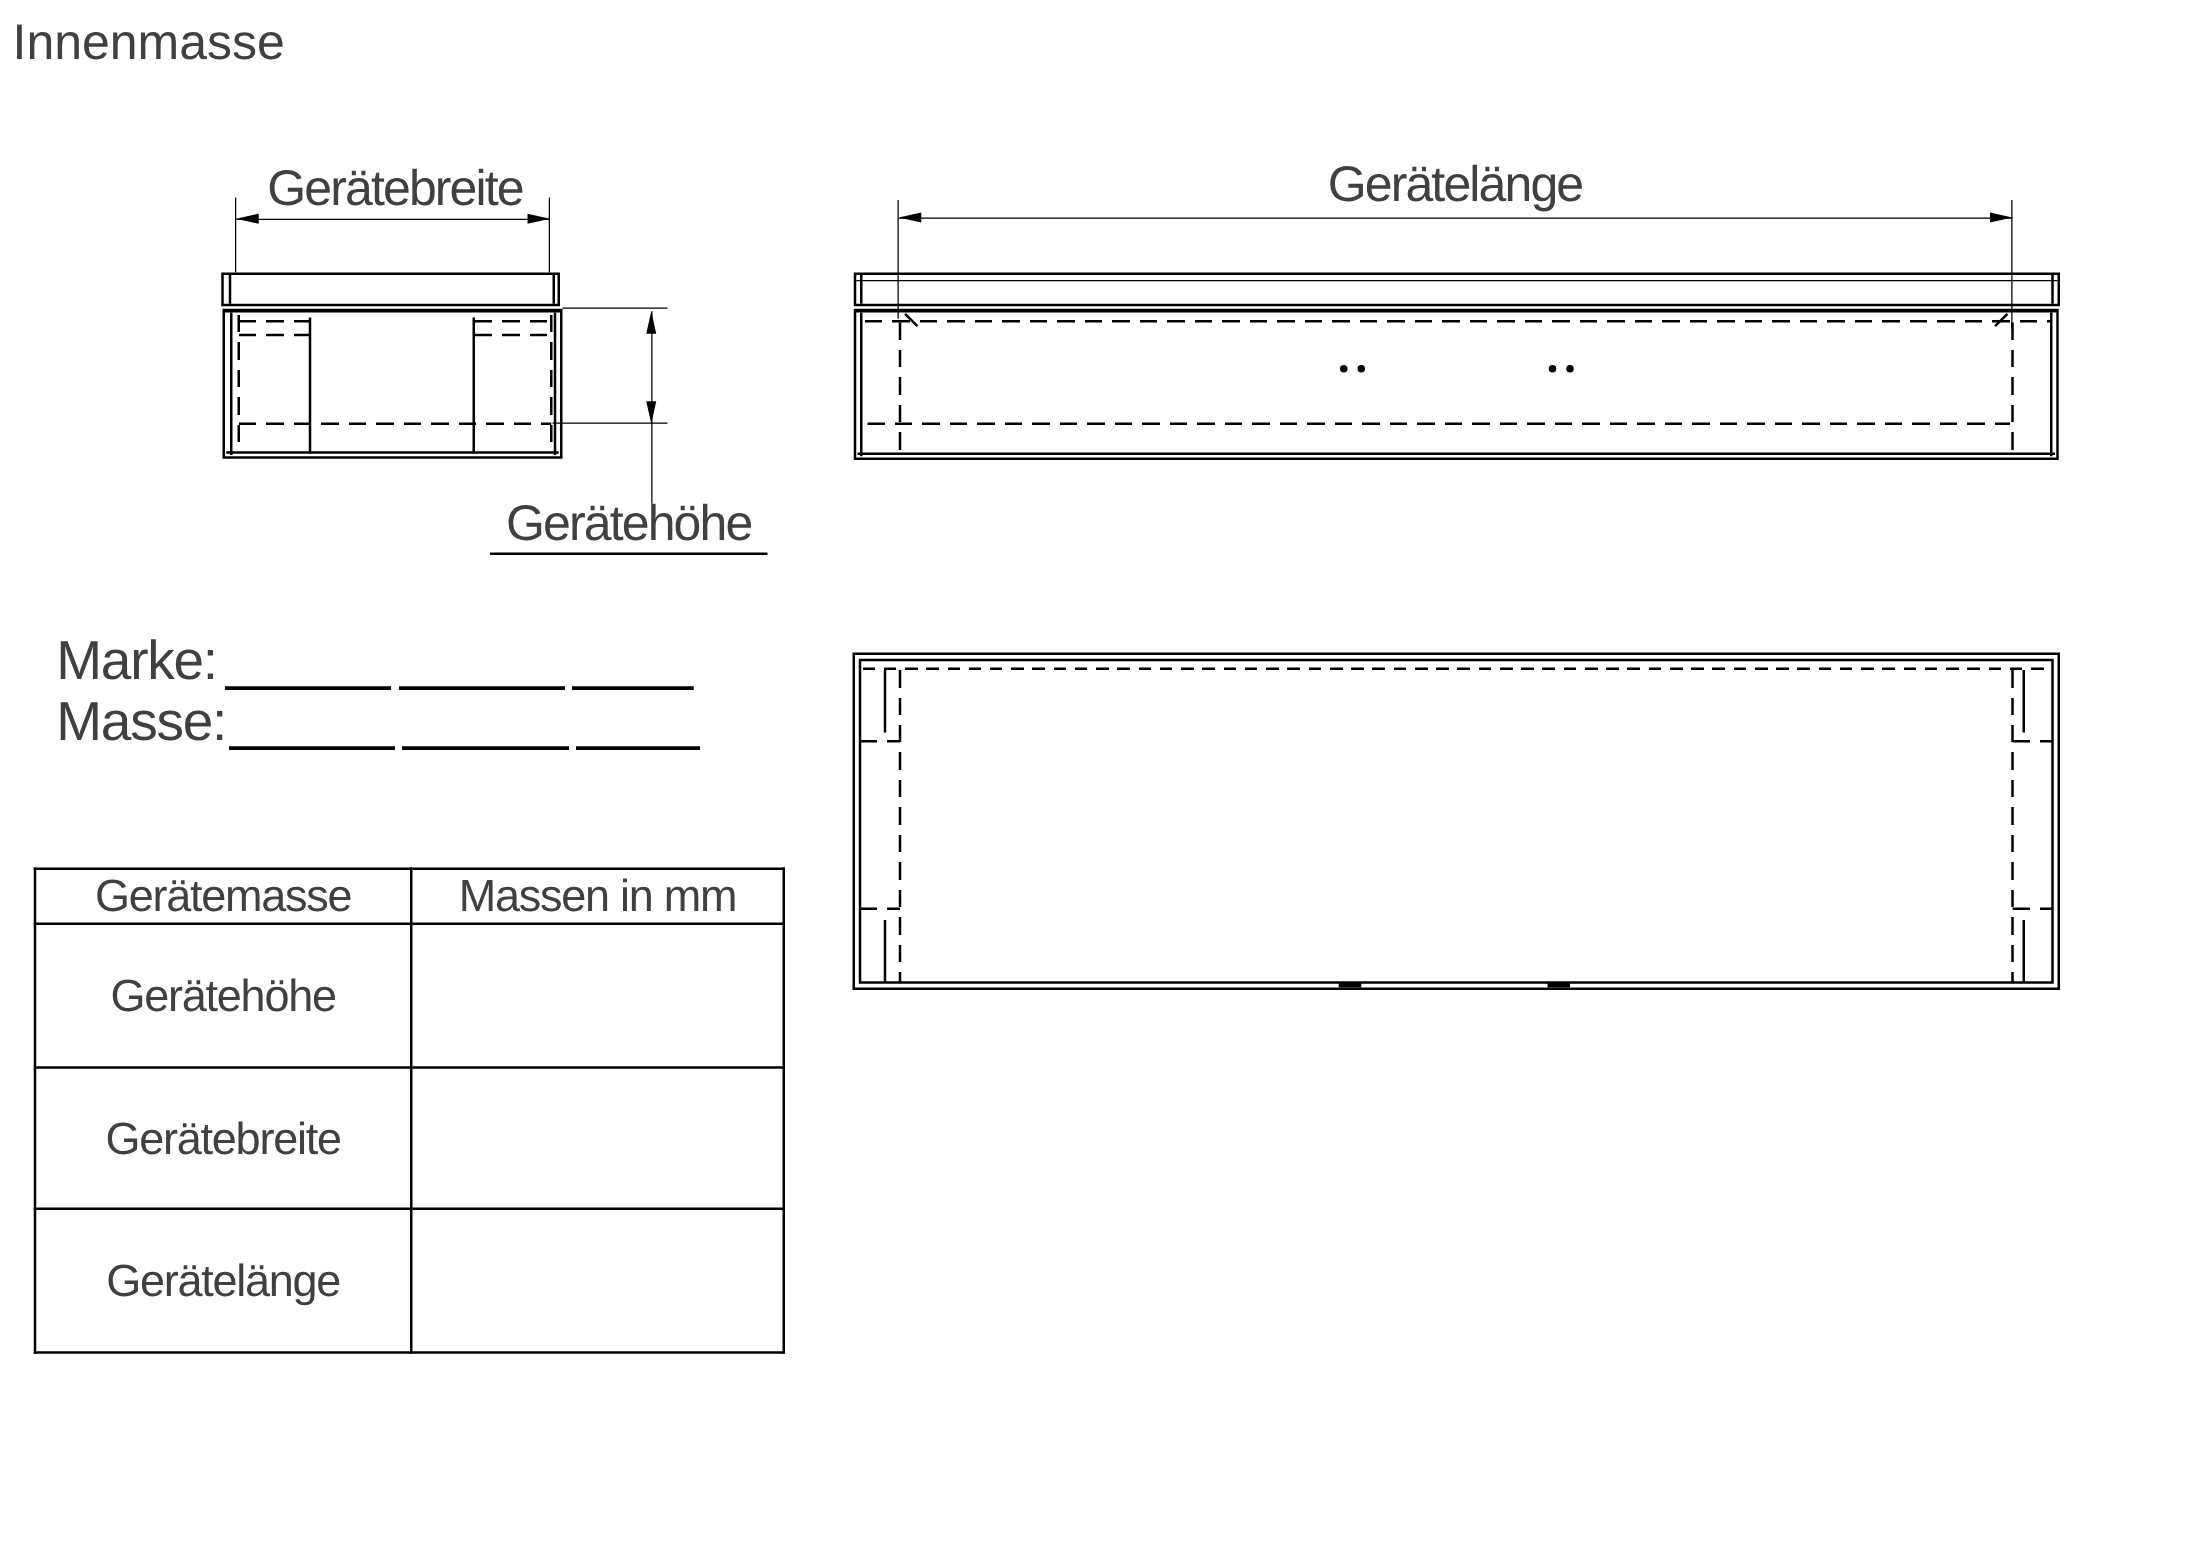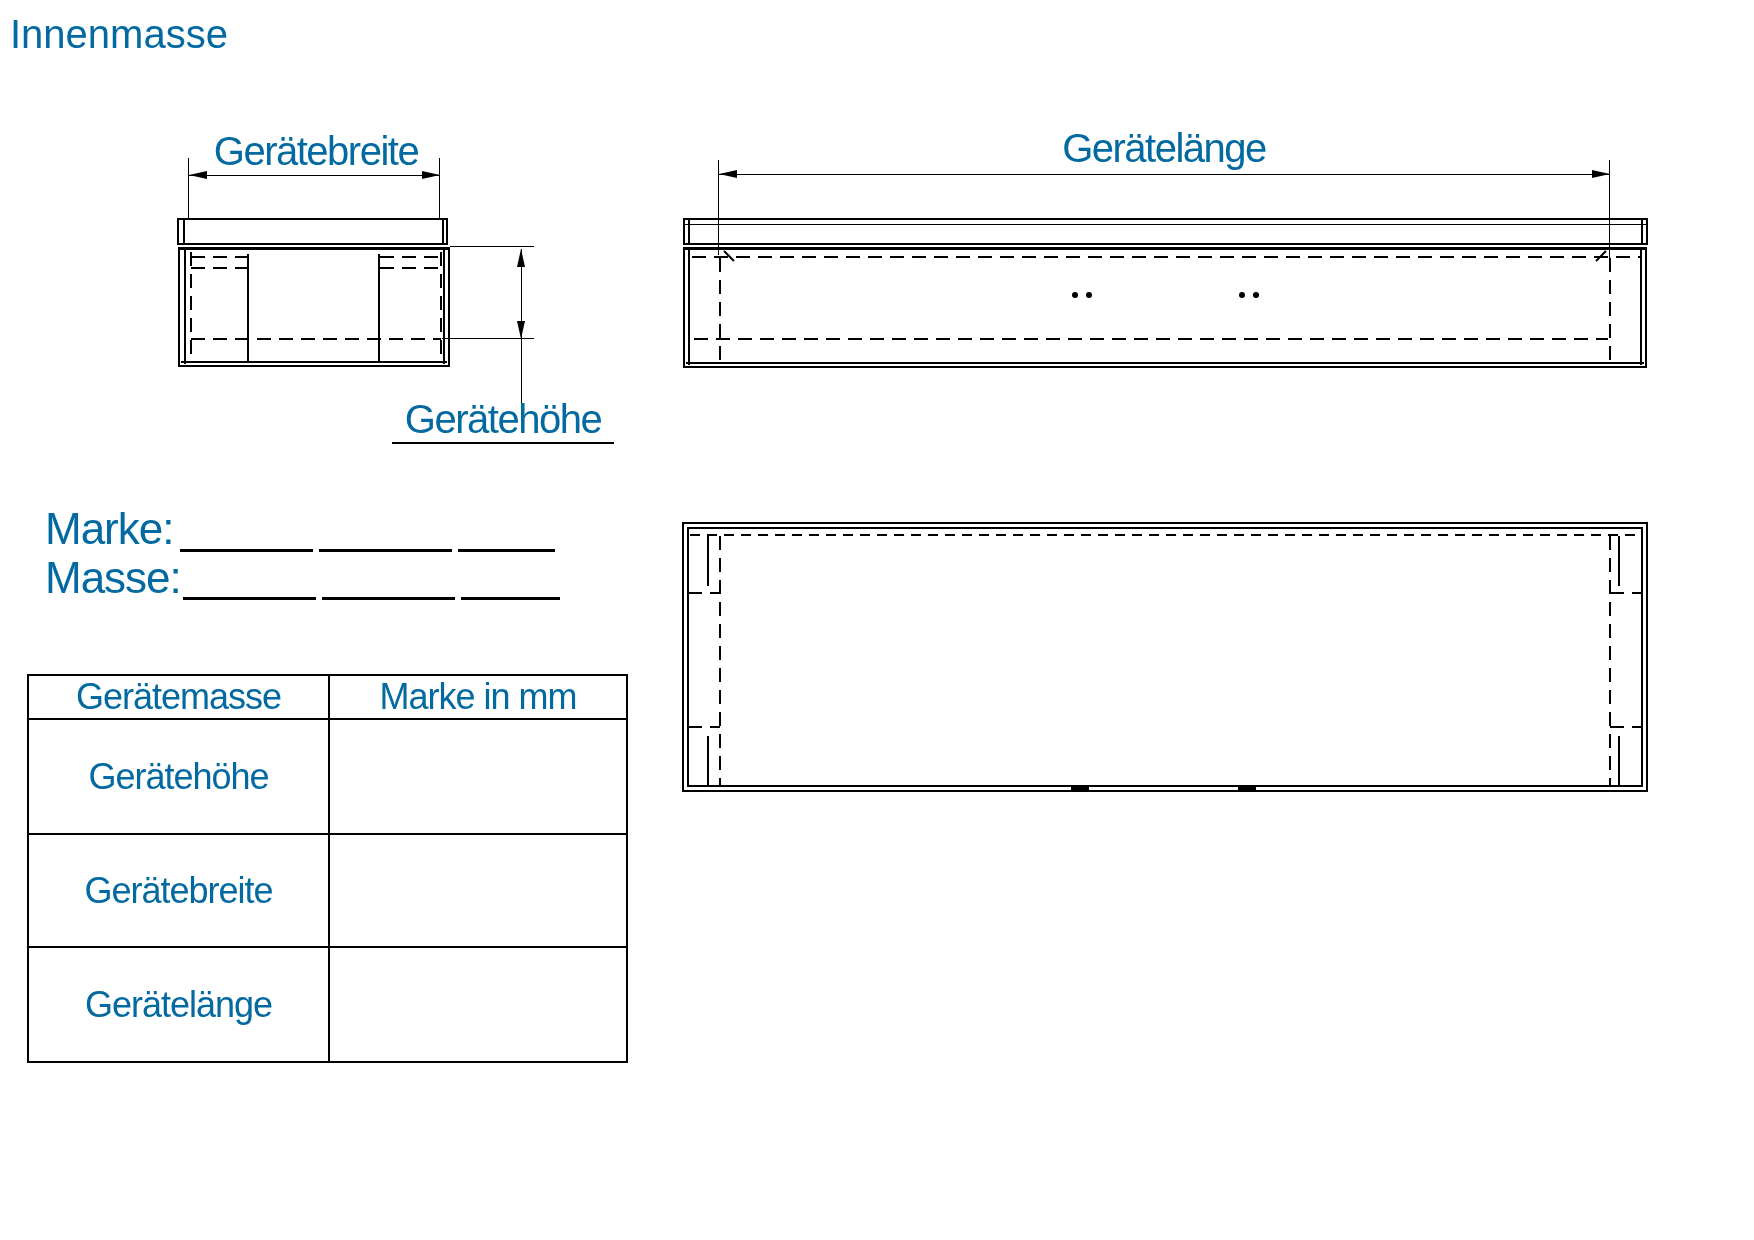--- a/index.html
+++ b/index.html
@@ -1,33 +1,33 @@
 <!DOCTYPE html>
 <html><head>
 <meta charset="utf-8">
 <style>
   html,body{margin:0;padding:0;background:#fff;}
   .sheet{position:relative;width:1754px;height:1240px;background:#fff;overflow:hidden;
-         font-family:"Liberation Sans","DejaVu Sans",sans-serif;color:#0369a1;}
+         font-family:"Liberation Sans","DejaVu Sans",sans-serif;color:#404040;}
   .ln{position:absolute;background:#000;}
   .box{position:absolute;border:2px solid #000;background:transparent;box-sizing:border-box;}
   .dash-h{position:absolute;height:2px;background:repeating-linear-gradient(to right,#000 0 14px,transparent 14px 22px);}
   .dash-h-fine{position:absolute;height:2px;background:repeating-linear-gradient(to right,#000 0 10px,transparent 10px 17px);}
   .dash-v{position:absolute;width:2px;background:repeating-linear-gradient(to bottom,#000 0 14px,transparent 14px 22px);}
   .arr{position:absolute;width:0;height:0;}
   .arr-l{border-top:4px solid transparent;border-bottom:4px solid transparent;border-right:18px solid #000;}
   .arr-r{border-top:4px solid transparent;border-bottom:4px solid transparent;border-left:18px solid #000;}
   .arr-u{border-left:4px solid transparent;border-right:4px solid transparent;border-bottom:18px solid #000;}
   .arr-d{border-left:4px solid transparent;border-right:4px solid transparent;border-top:18px solid #000;}
   .lbl{position:absolute;line-height:1;white-space:nowrap;}
   .dim-lbl{font-size:40px;letter-spacing:-1.5px;text-align:center;}
   .dot{position:absolute;width:6px;height:6px;border-radius:50%;background:#000;}
   .tick{position:absolute;width:14px;height:2px;background:#000;}
   .fieldline{position:absolute;height:3px;background:repeating-linear-gradient(to right,#000 0 133px,transparent 133px 139px);}
-  table.dims{position:absolute;left:27px;top:674px;border-collapse:collapse;table-layout:fixed;}
+  table.dims{position:absolute;left:27px;top:694px;border-collapse:collapse;table-layout:fixed;}
   table.dims td{border:2px solid #000;padding:0;text-align:center;vertical-align:middle;
                 font-size:36px;letter-spacing:-1px;}
 </style>
 </head>
 <body>
 
 <div class="sheet">
 
   <div class="lbl" style="left:10px;top:14px;font-size:40px;">Innenmasse</div>
 
@@ -123,21 +123,21 @@
     <div class="lbl" style="left:45px;top:507px;font-size:44px;letter-spacing:-1px;">Marke:</div>
     <div class="fieldline" style="left:180px;top:549px;width:375px;"></div>
     <div class="lbl" style="left:45px;top:556px;font-size:44px;letter-spacing:-1px;">Masse:</div>
     <div class="fieldline" style="left:183px;top:597px;width:377px;"></div>
   </div>
 
   <table class="dims">
     <tbody>
         <tr>
       <td style="width:299px;height:42px;">Gerätemasse</td>
-      <td style="width:296px;">Marke in mm</td>
+      <td style="width:296px;">Massen in mm</td>
     </tr>
     <tr>
       <td style="height:113px;">Gerätehöhe</td>
       <td></td>
     </tr>
     <tr>
       <td style="height:111px;">Gerätebreite</td>
       <td></td>
     </tr>
     <tr>

